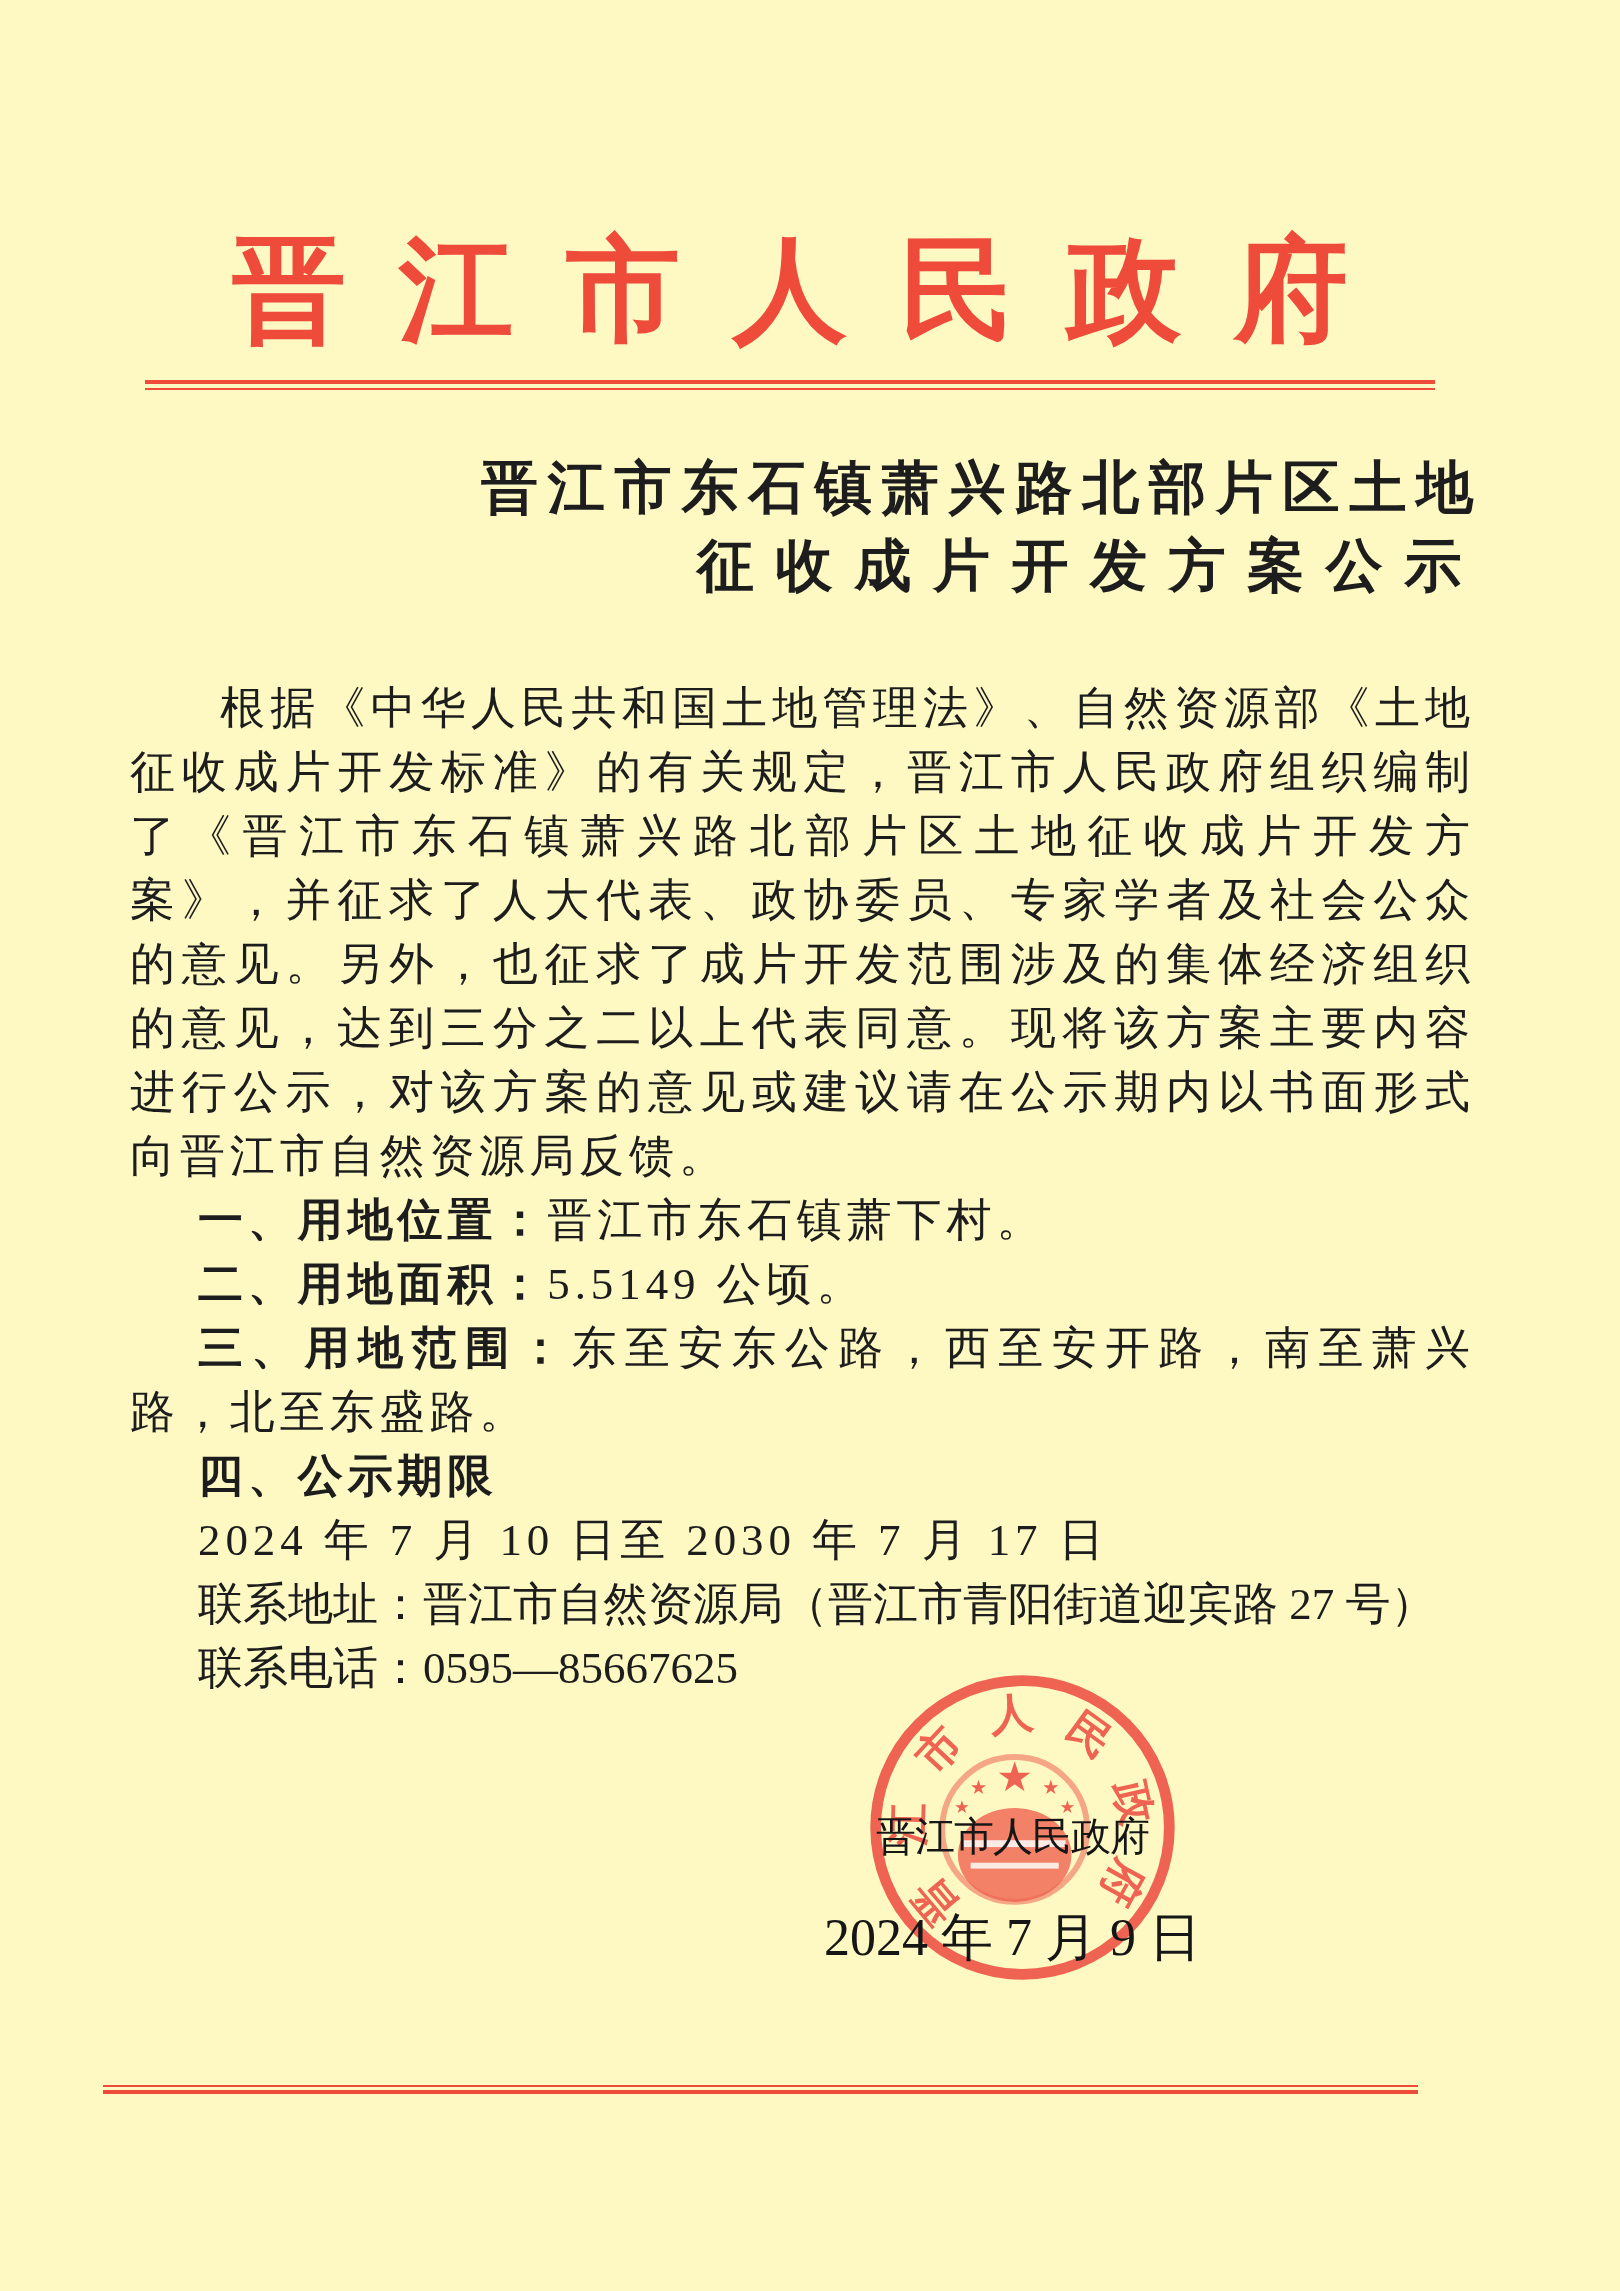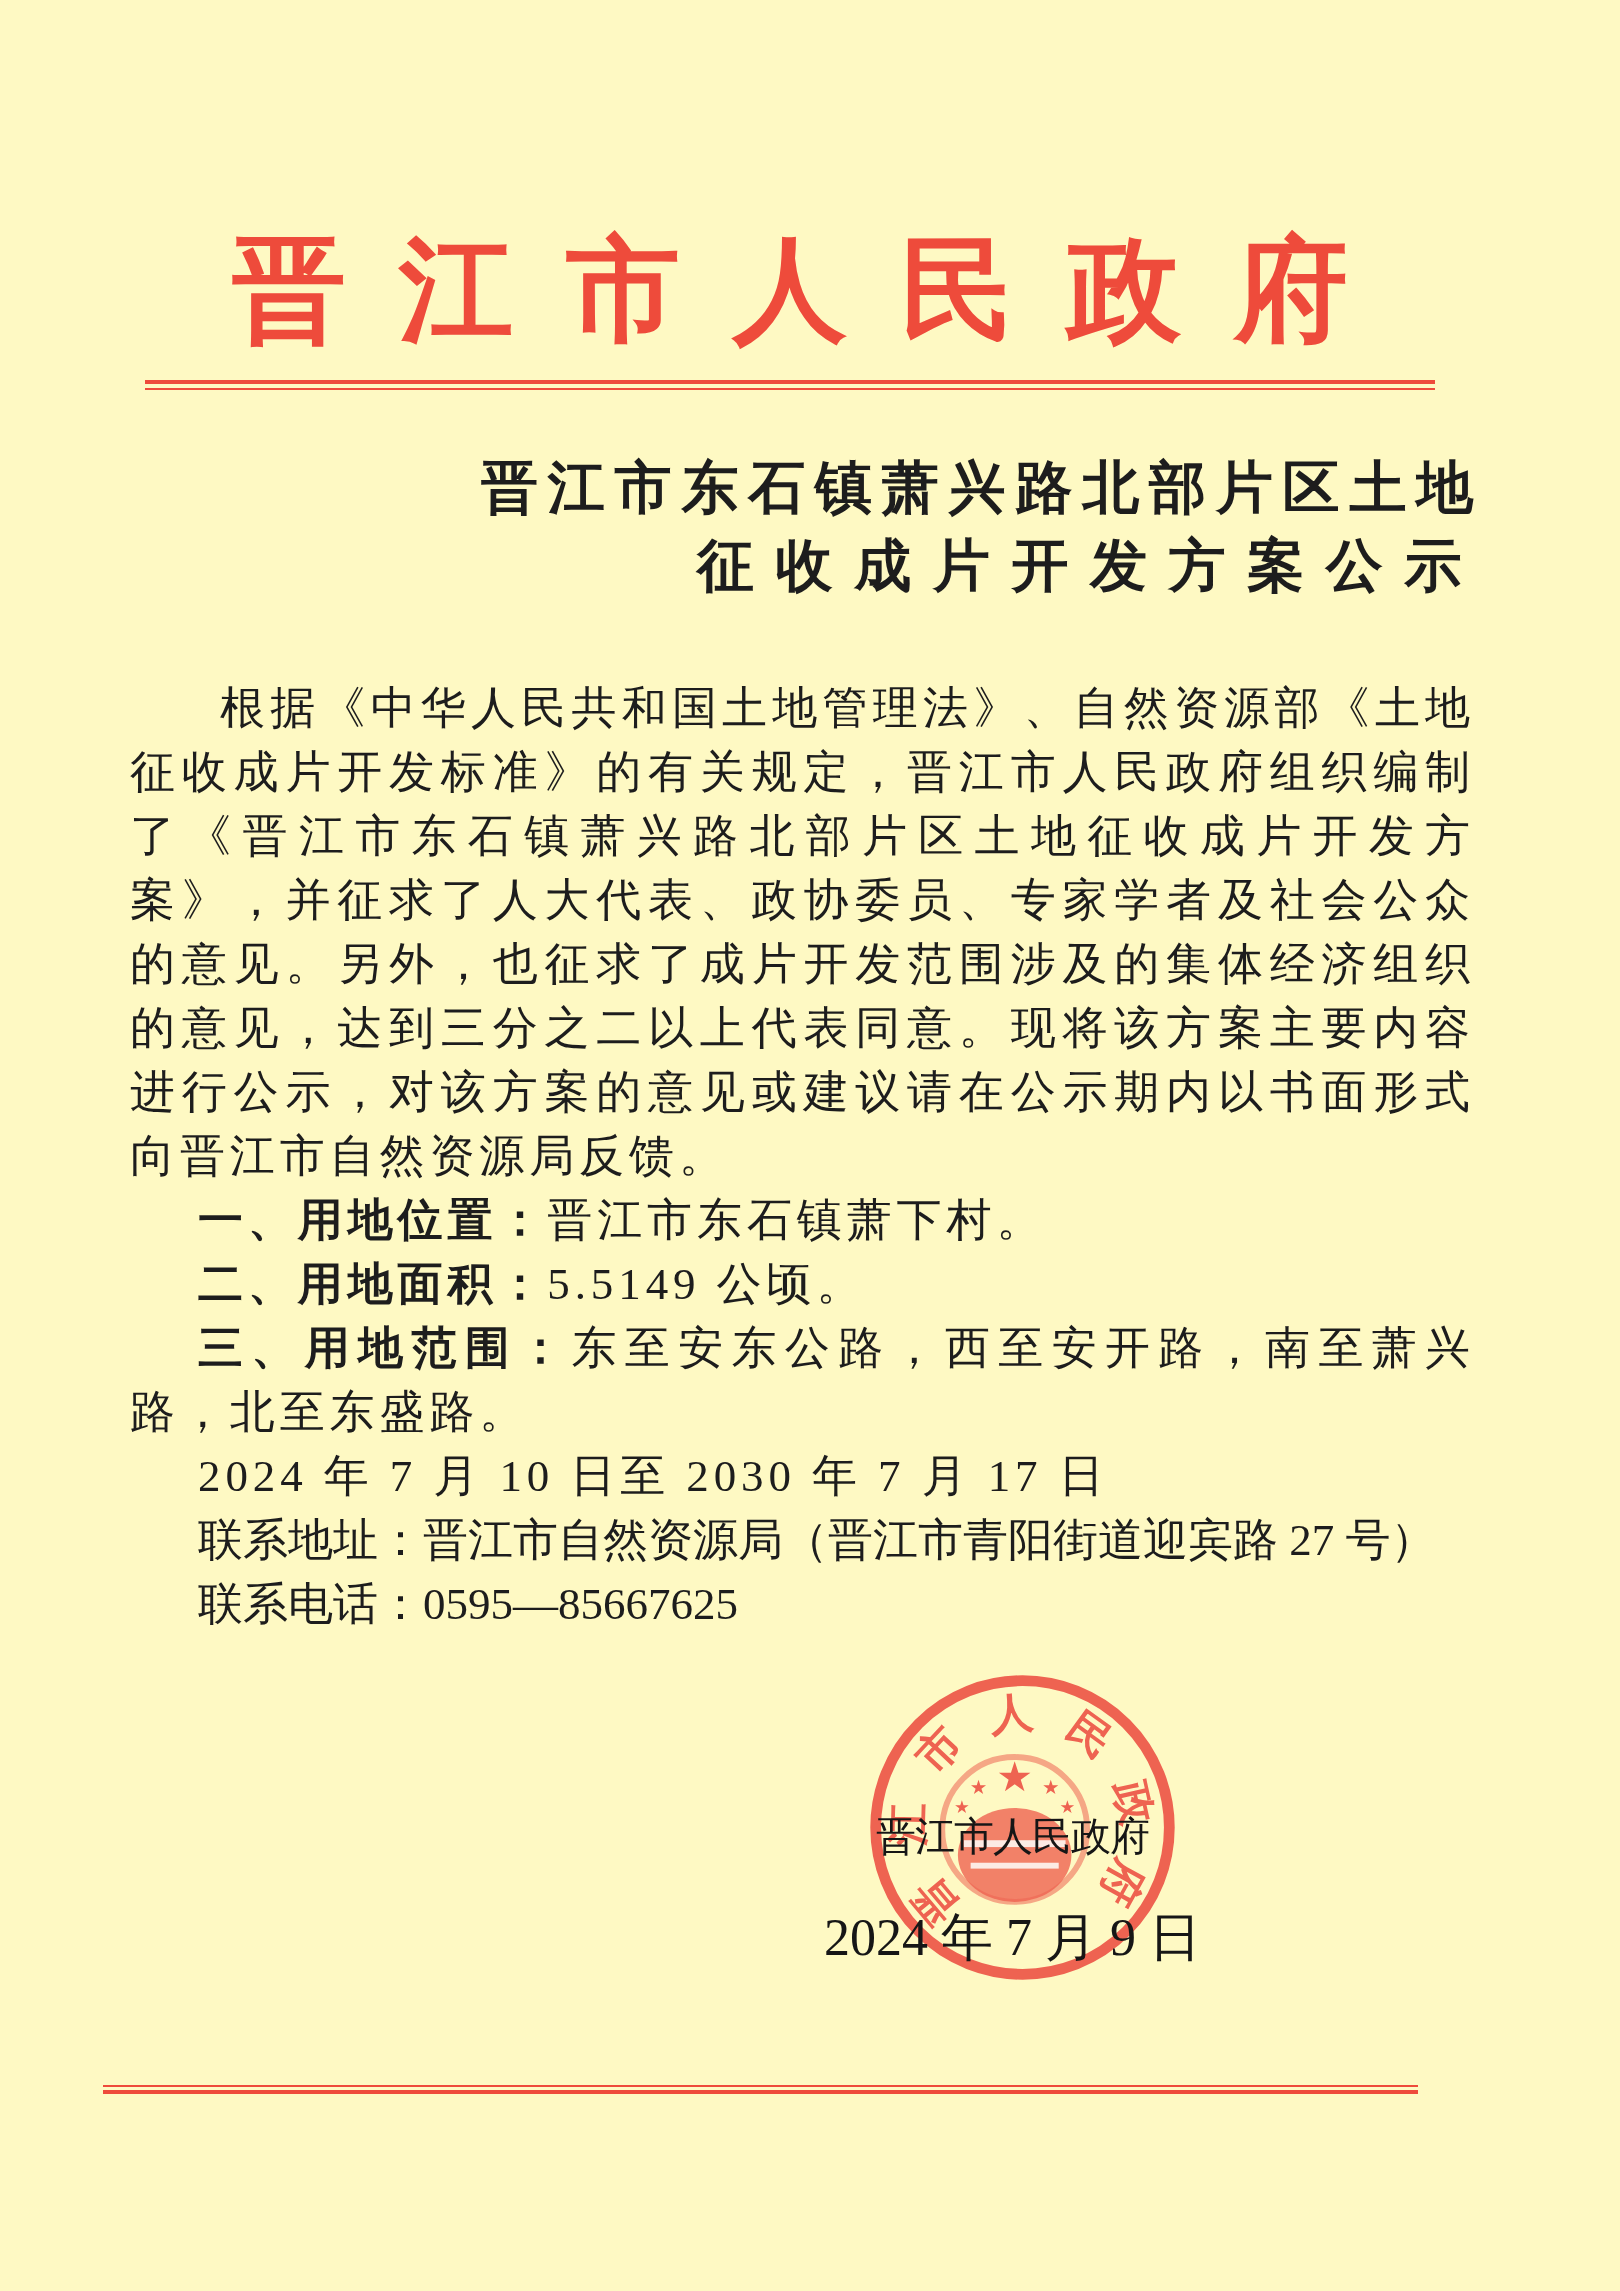--- a/index.html
+++ b/index.html
@@ -120,20 +120,21 @@
 
   <div class="doc-body">
     <p class="para">根据《中华人民共和国土地管理法》、自然资源部《土地征收成片开发标准》的有关规定，晋江市人民政府组织编制了《晋江市东石镇萧兴路北部片区土地征收成片开发方案》，并征求了人大代表、政协委员、专家学者及社会公众的意见。另外，也征求了成片开发范围涉及的集体经济组织的意见，达到三分之二以上代表同意。现将该方案主要内容进行公示，对该方案的意见或建议请在公示期内以书面形式向晋江市自然资源局反馈。</p>
 
     <p class="item"><span class="lbl">一、用地位置：</span><span>晋江市东石镇萧下村。</span></p>
 
     <p class="item"><span class="lbl">二、用地面积：</span><span>5.5149 公顷。</span></p>
 
     <p class="item"><span class="lbl">三、用地范围：</span><span>东至安东公路，西至安开路，南至萧兴路，北至东盛路。</span></p>
 
+    <p class="item"><span class="lbl">四、公示期限</span><span></span></p>
 
     <p class="item">2024 年 7 月 10 日至 2030 年 7 月 17 日</p>
 
 
     <p class="item plain">联系地址：晋江市自然资源局（晋江市青阳街道迎宾路 27 号）</p>
 
     <p class="item plain">联系电话：0595—85667625</p>
   </div>
 
   <svg class="seal" viewBox="0 0 330 330">

